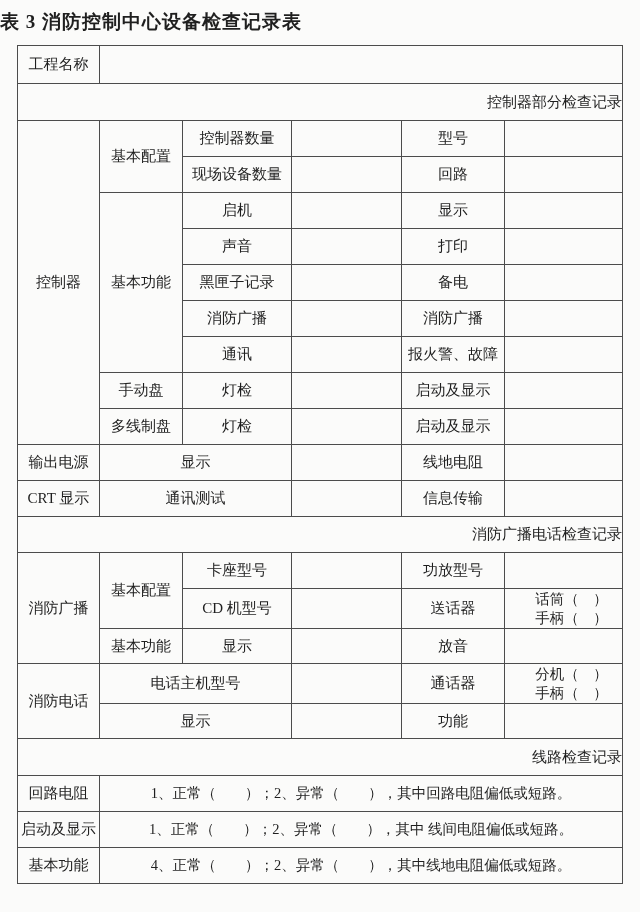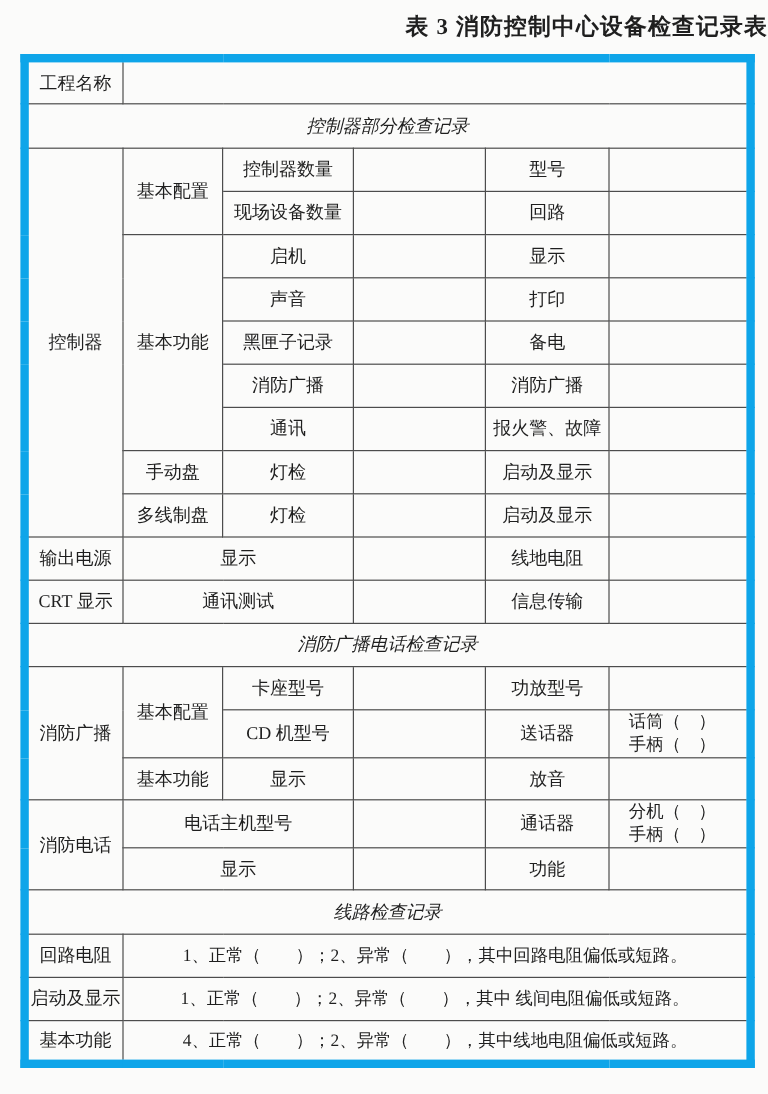--- a/index.html
+++ b/index.html
@@ -5,36 +5,36 @@
   html,body { margin:0; padding:0; }
   body {
     width:640px; height:912px;
     background:#fbfbfa;
     font-family:"Liberation Serif","DejaVu Serif",serif;
     color:#1f1f1f;
   }
   .page { position:relative; width:640px; height:912px; overflow:hidden; }
   .doc-title {
     position:absolute; top:9px; left:0; width:100%;
-    text-align:right; font-size:19px; font-weight:600; letter-spacing:1px;
+    text-align:left; font-size:19px; font-weight:600; letter-spacing:1px;
   }
   table.form {
     position:absolute; top:45px; left:17px;
     width:605px; border-collapse:collapse; table-layout:fixed;
-    border:7px solid #0ea5e9;
+    border:1px solid #0ea5e9;
   }
   td {
     border:1px solid #4c4c4c;
     padding:0; text-align:center; vertical-align:middle;
     font-size:15px; overflow:hidden;
   }
   tr.h38 { height:38px; } tr.h37 { height:37px; } tr.h36 { height:36px; }
   tr.h40 { height:40px; } tr.h35 { height:35px; }
-  td.sec { text-align:center; padding-left:0;font-style:italic; }
-  td.two-line { text-align:left; padding-left:16px; line-height:1.3; font-size:14.5px; }
+  td.sec { text-align:right; padding-left:0; }
+  td.two-line { text-align:center; padding-left:16px; line-height:1.3; font-size:14.5px; }
   td.res-text { font-size:14.5px;text-align:center; }
   .note {
     position:absolute; left:28px; top:886px;
     font-size:14.5px; letter-spacing:0.5px;
   }
 </style>
 </head>
 <body>
 
 <div class="page">

